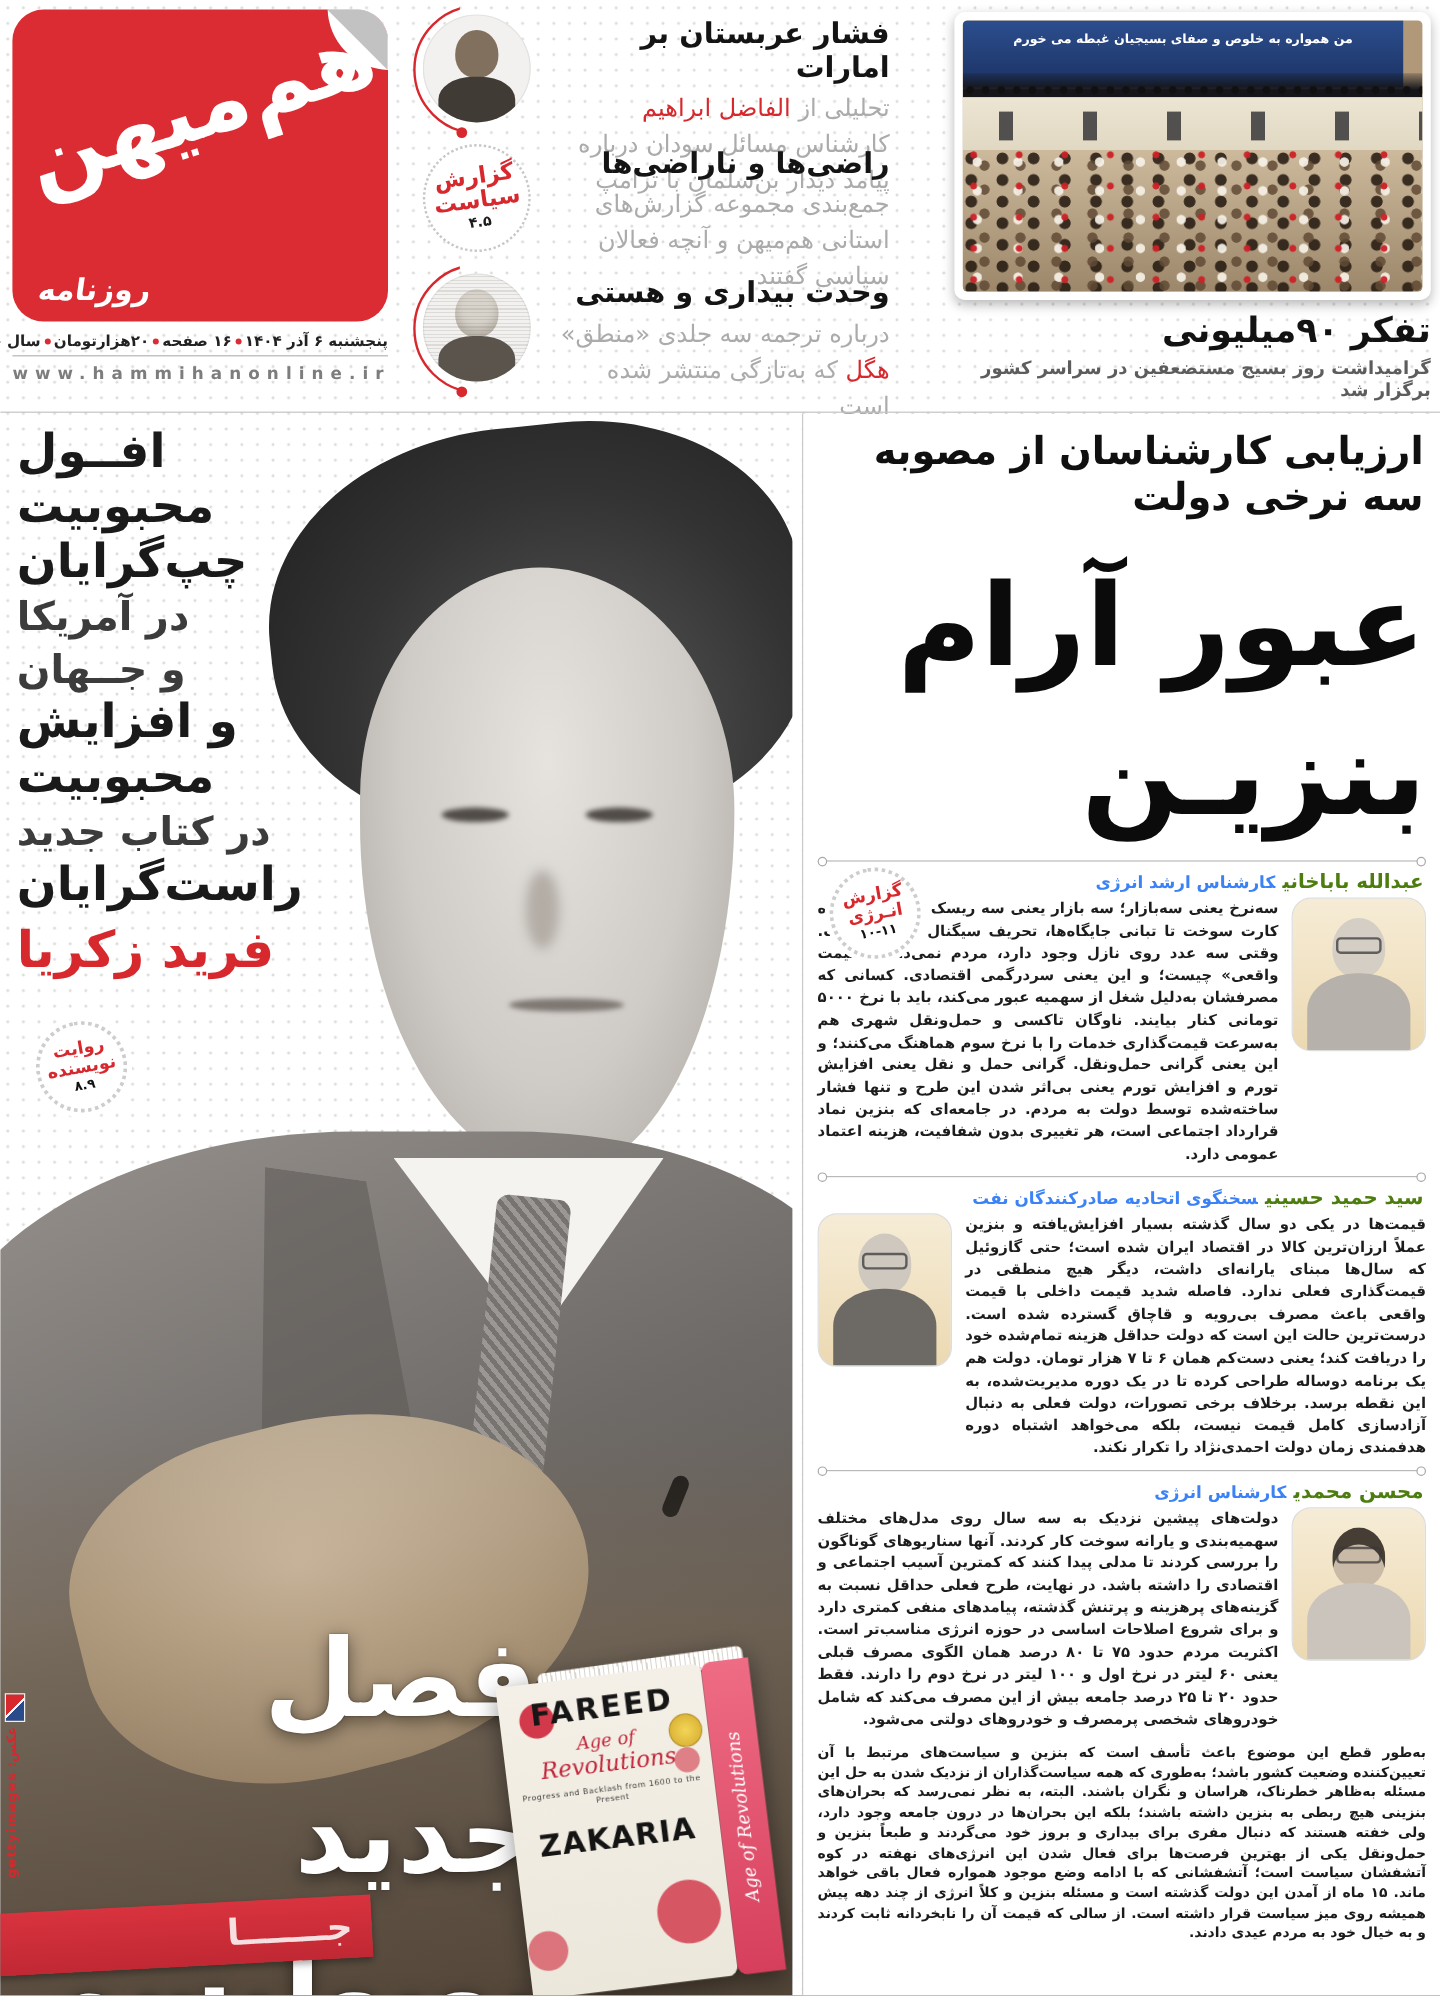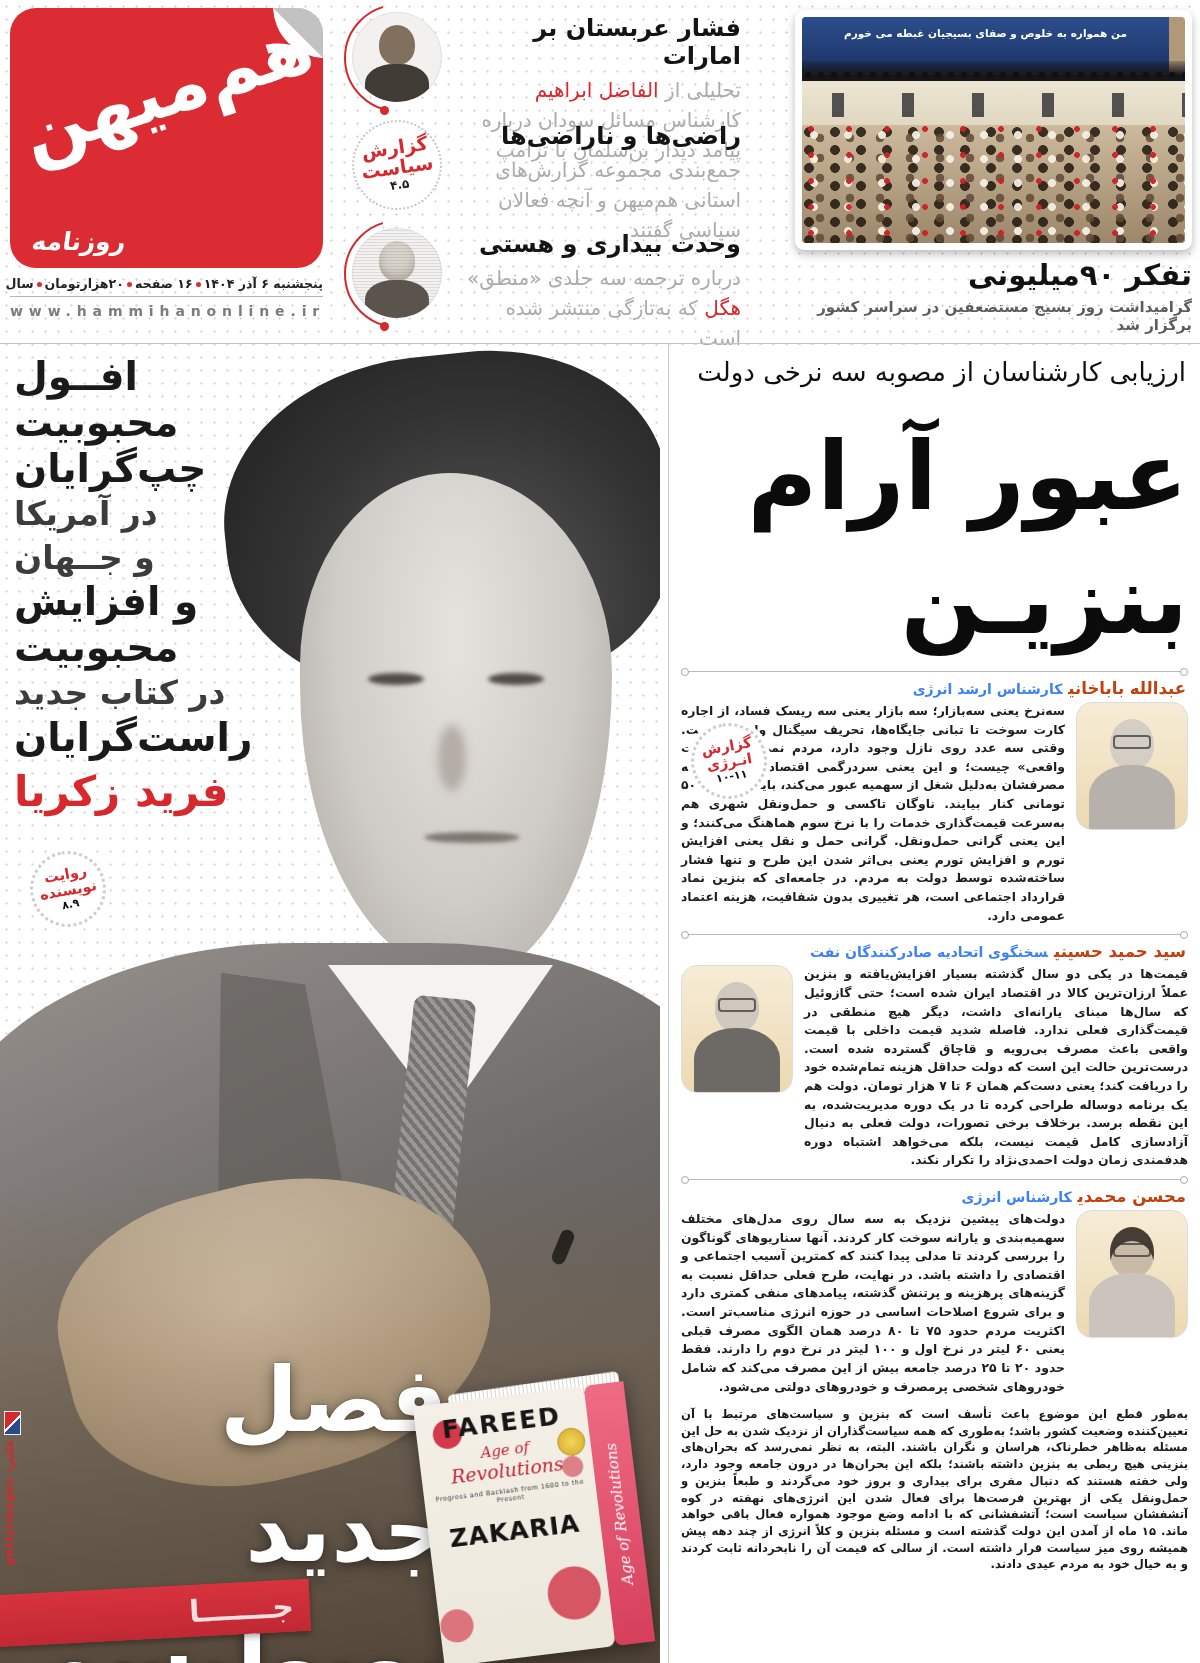--- a/index.html
+++ b/index.html
@@ -59,32 +59,32 @@
     radial-gradient(circle at 12px 10px, rgba(246,241,231,.92) 0 3.6px, transparent 4.2px),
     radial-gradient(circle at 18px 13px, rgba(96,74,52,.85) 0 4px, transparent 4.6px),
     radial-gradient(circle at 7px 7px, rgba(38,27,18,.88) 0 4.6px, transparent 5.2px),
     linear-gradient(180deg,#cdb99c,#9c876a);
     background-size:38px 26px,34px 24px,30px 20px,26px 18px,100% 100%;}
   .ph-title{position:absolute;left:795px;top:258px;width:397px;text-align:right;font-size:29px;font-weight:800;color:#121212;}
   .ph-sub{position:absolute;left:795px;top:298px;width:397px;text-align:right;font-size:15px;font-weight:700;color:#5d5d5d;}
   .main-divider{position:absolute;left:0;top:343px;width:100%;border-top:1.5px solid #c4c4c2;}
   
   .story{position:absolute;left:668px;top:345px;width:532px;height:1318px;background:#fff;border-left:1px solid #c9c9c7;box-sizing:border-box;padding:10px 12px 6px 12px;overflow:hidden;}
-  .kicker{text-align:right;font-size:26px;font-weight:400;color:#101010;margin:2px 2px 2px 0;}
+  .kicker{text-align:right;font-size:32px;font-weight:700;color:#101010;margin:2px 2px 2px 0;}
   .headline{text-align:right;font-weight:800;color:#0b0b0b;font-size:95px;line-height:1.3;margin-left:-4px;margin-top:28px;}
   .energy-badge,.writer-badge{position:absolute;width:76px;height:76px;border-radius:50%;background:#fff;border:3px dotted #cdcdcd;box-sizing:border-box;display:flex;flex-direction:column;align-items:center;justify-content:center;transform:rotate(-10deg);z-index:4;box-shadow:0 0 0 4px #fff;}
   .energy-badge{left:22px;top:378px;}
   .energy-badge .bl,.writer-badge .bl{color:#d6282d;font-size:14.5px;font-weight:800;line-height:1.1;}
   .energy-badge .bp,.writer-badge .bp{color:#111;font-size:11px;font-weight:800;}
   .expert{margin-top:6px;}
   .sep{position:relative;height:1px;background:#b9b9b9;margin:9px 4px 7px 4px;}
   .sep i{position:absolute;top:-3px;width:6px;height:6px;border:1px solid #a8a8a8;border-radius:50%;background:#fff;}
   .sep i.l{left:-4px;} .sep i.r{right:-4px;}
   .who{text-align:right;margin:0 2px 4px 0;}
-  .who .name{color:#c2410c;font-size:16.5px;font-weight:800;margin-top:25px;}
+  .who .name{color:#4d7c0f;font-size:16.5px;font-weight:800;margin-top:25px;}
   .who .role{color:#3b82f6;font-size:14px;font-weight:700;margin-right:6px;}
   .ex-body{display:flex;gap:11px;align-items:flex-start;}
   .pic{flex:0 0 110px;height:126px;border-radius:16px;background:linear-gradient(180deg,#f6ecd6,#ecd9b2);border:1px solid #ddd;position:relative;overflow:hidden;}
   .pic .ph-head{position:absolute;left:50%;transform:translateX(-50%);top:16px;width:44px;height:50px;border-radius:50% 50% 45% 45%;}
   .pic .ph-body{position:absolute;left:50%;transform:translateX(-50%);top:62px;width:86px;height:64px;border-radius:48% 48% 0 0;}
   .pic .ph-glass{position:absolute;left:50%;transform:translateX(-50%);top:32px;width:34px;height:10px;border:2px solid #3a3a3a;border-radius:4px;opacity:.75;}
   .pic.v1 .ph-head{background:#d5cec5;} .pic.v1 .ph-body{background:#b6b1ab;}
   .pic.v2 .ph-head{background:#cfc8bf;} .pic.v2 .ph-body{background:#6d6a66;}
   .pic.v3 .ph-head{background:#c9baa8;box-shadow:inset 0 14px 0 #463d35;} .pic.v3 .ph-body{background:#cac4bc;}
   .ex-txt{flex:1;font-size:12.4px;line-height:1.5;font-weight:600;color:#1d1d1d;text-align:justify;}

